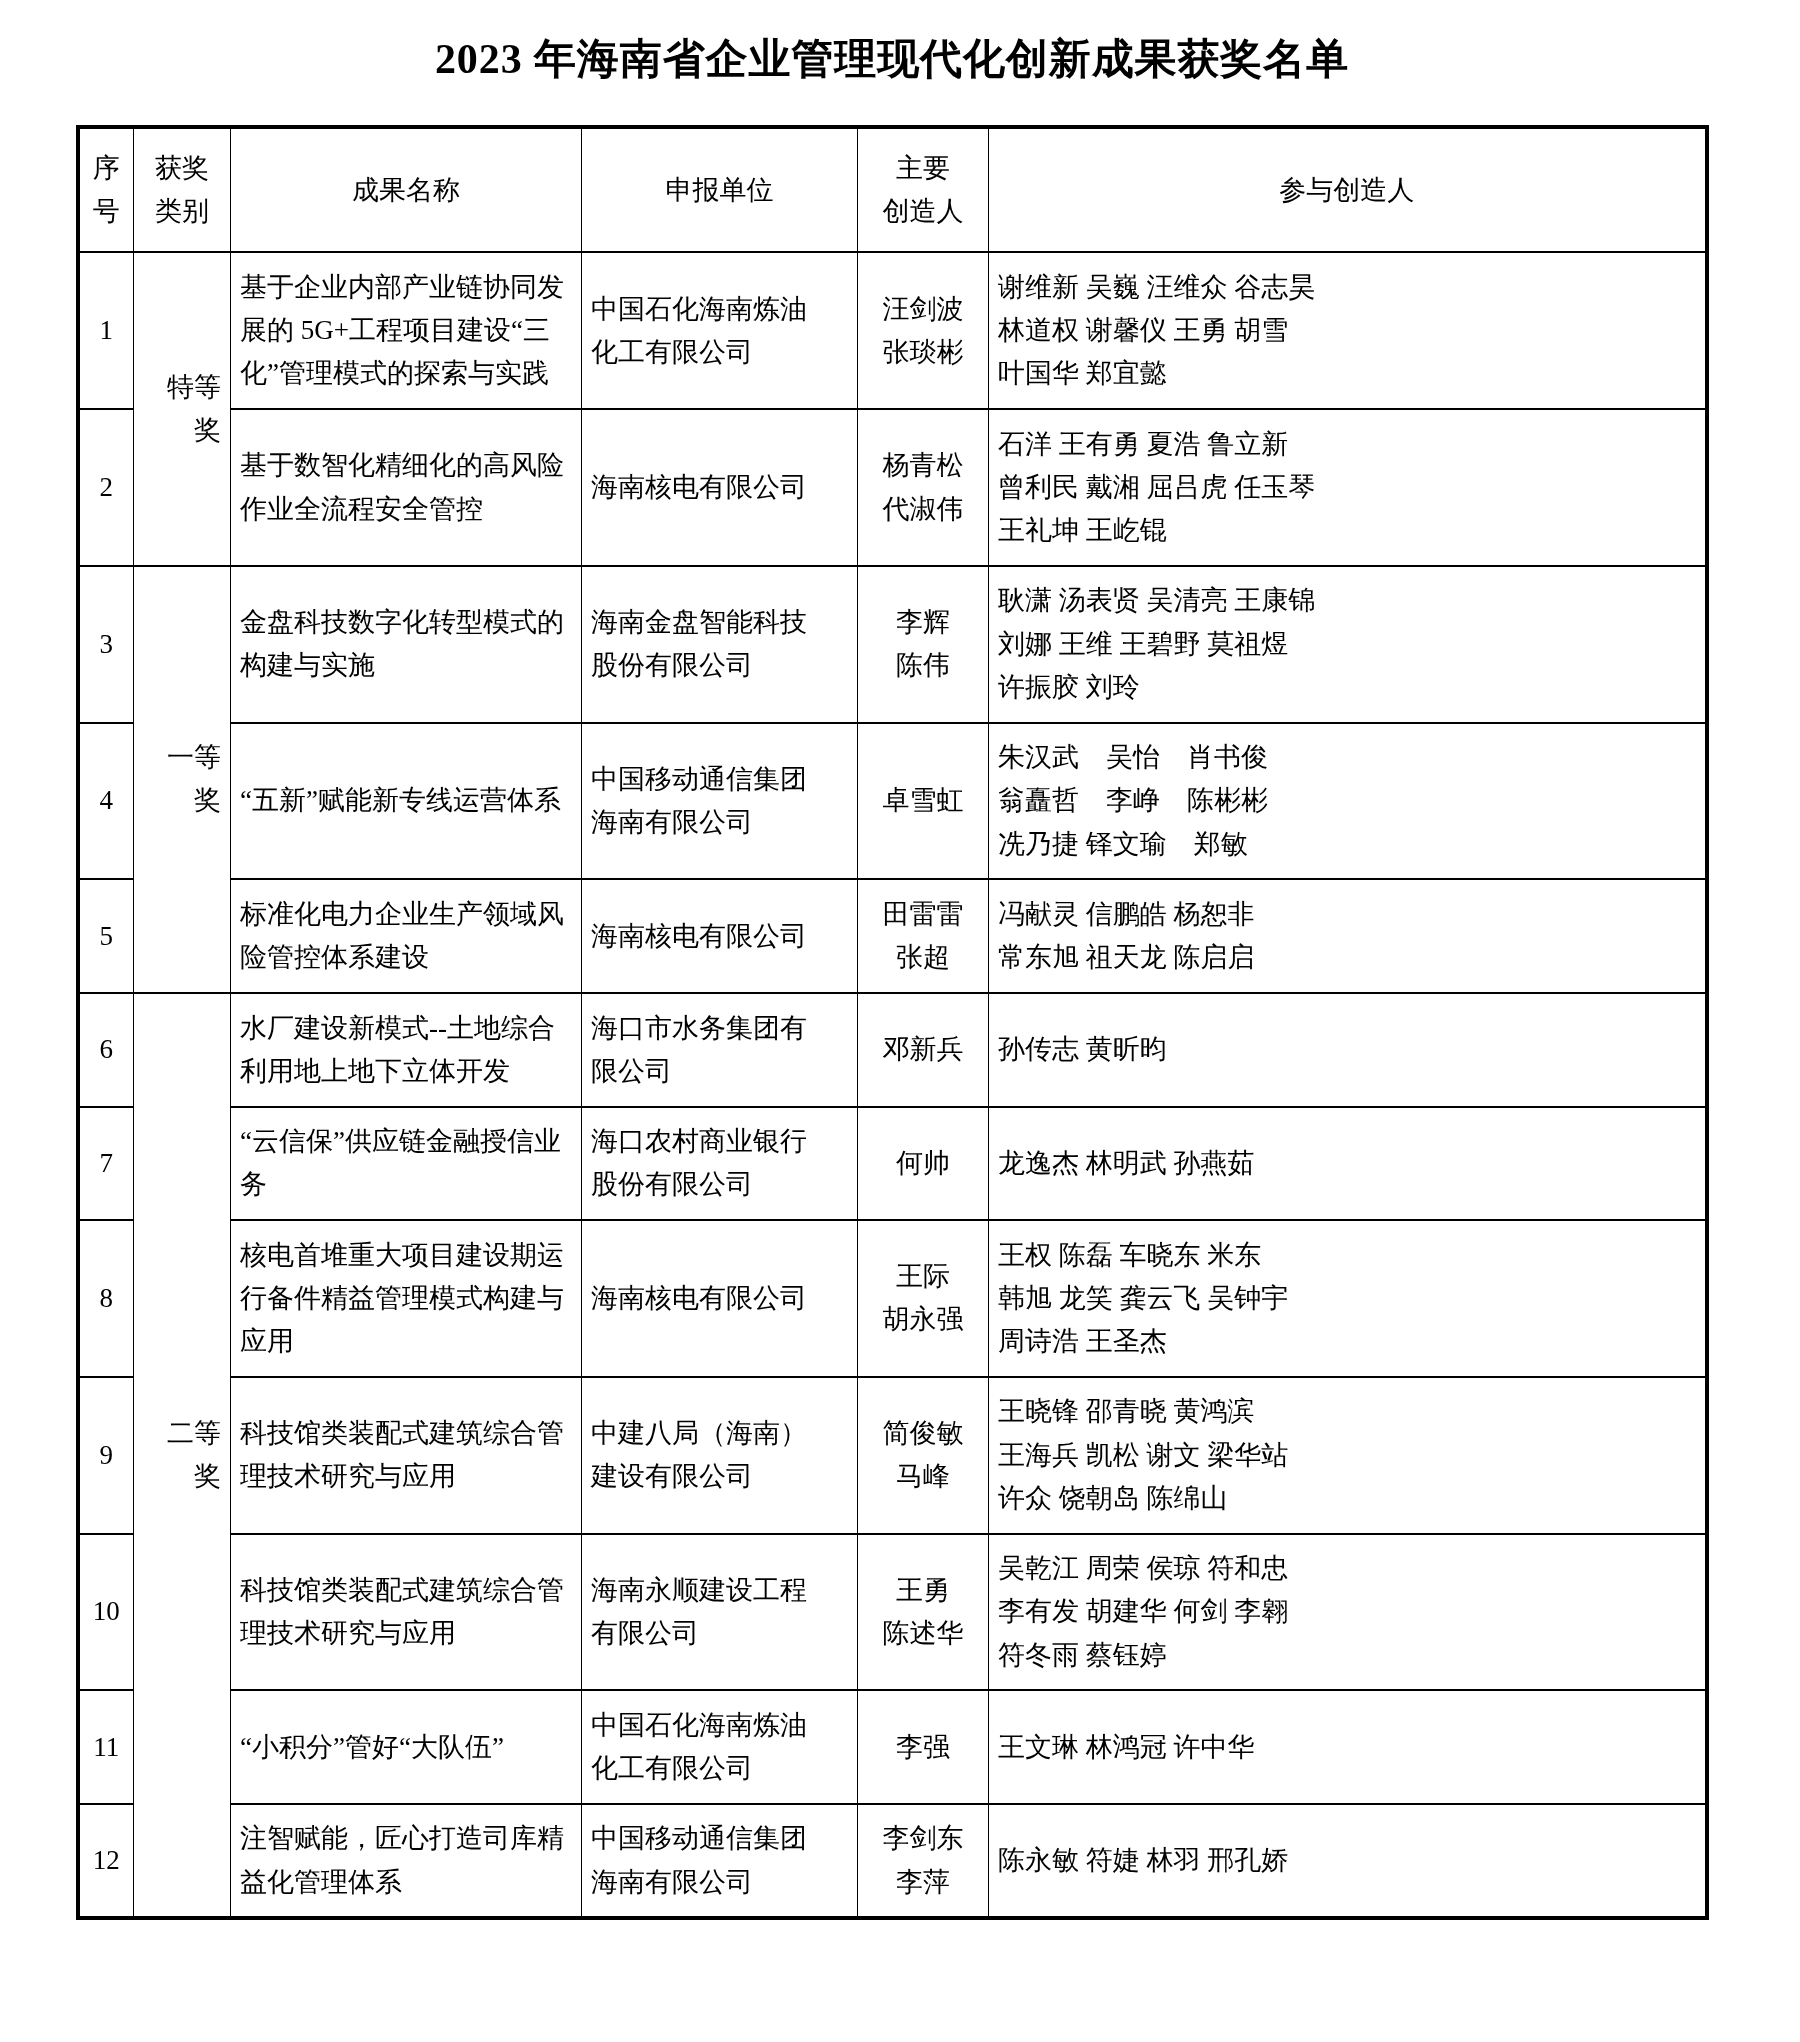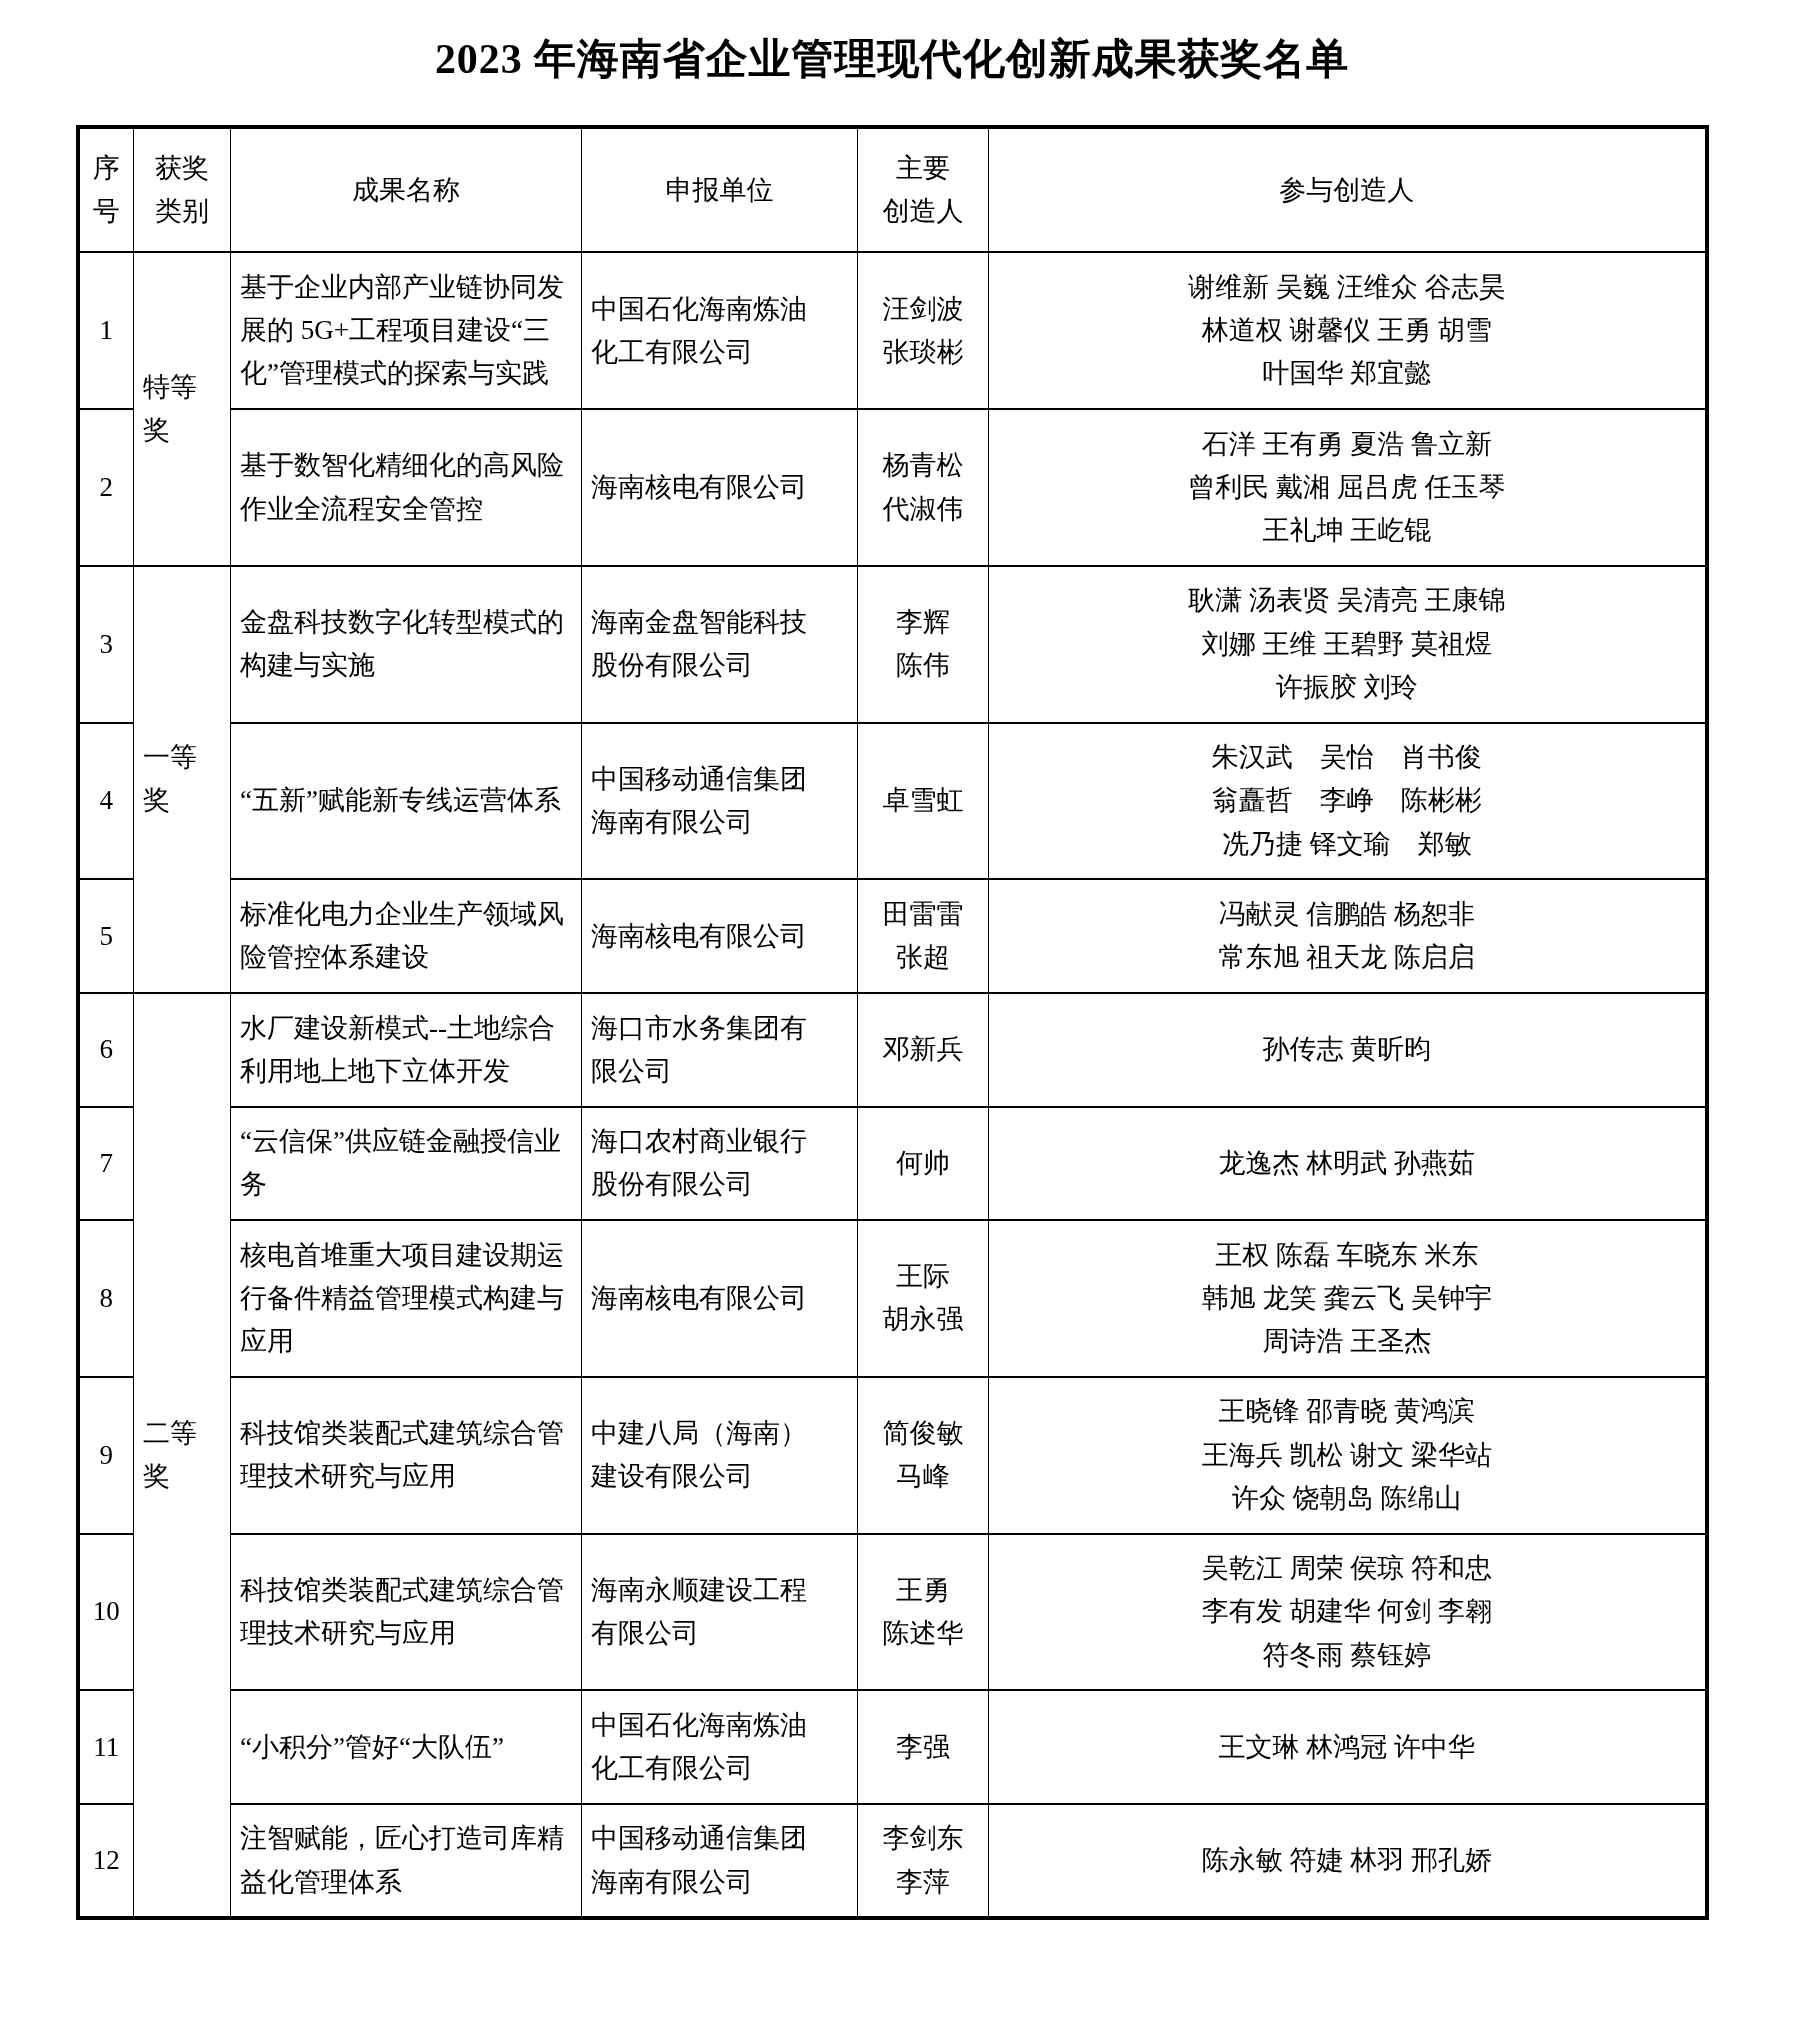--- a/index.html
+++ b/index.html
@@ -42,25 +42,25 @@
     white-space: pre-line;
     box-sizing: border-box;
     padding: 12.6px 9px;
     font-weight: normal;
   }
   table.award-table th {
     text-align: center;
     padding: 18px 5.4px;
   }
   td.col-no       { text-align: center; }
-  td.col-category { text-align: left; }
+  td.col-category { text-align: right; }
   td.col-name     { text-align: left; padding-left: 14.4px; padding-right: 12.6px; margin-top: 13px; }
   td.col-unit     { }
   td.col-main     { text-align: center; font-family: Liberation Serif, serif; }
-  td.col-part     { text-align: center; padding-left: 18px; padding-right: 10.8px; margin-top: 22px; }
+  td.col-part     { text-align: left; padding-left: 18px; padding-right: 10.8px; margin-top: 22px; }
 </style>
 </head>
 <body>
 
 <div class="page">
   <h1 class="doc-title">2023 年海南省企业管理现代化创新成果获奖名单</h1>
 
   <table class="award-table">
     <colgroup>
       <col style="width:56px">

